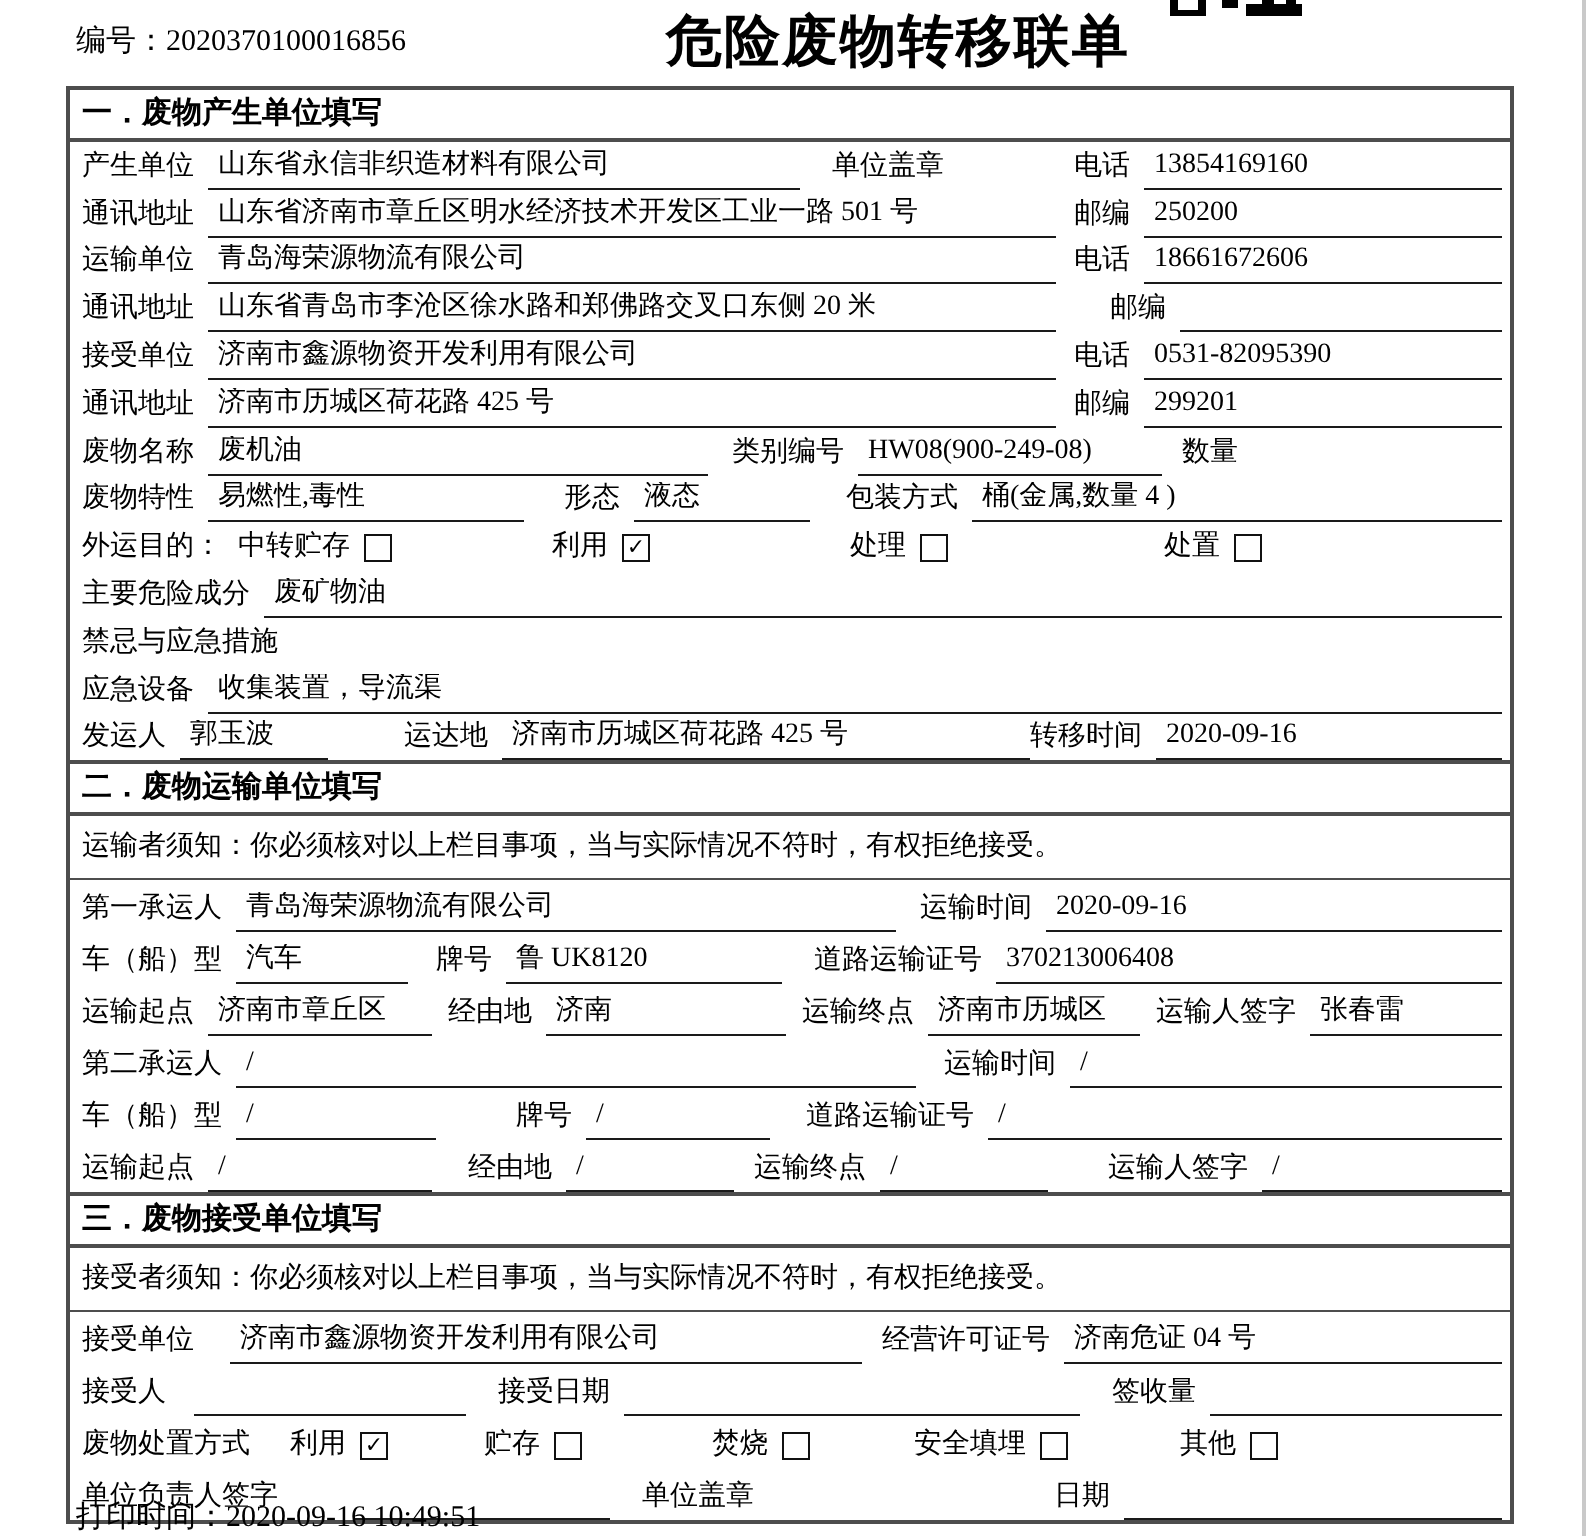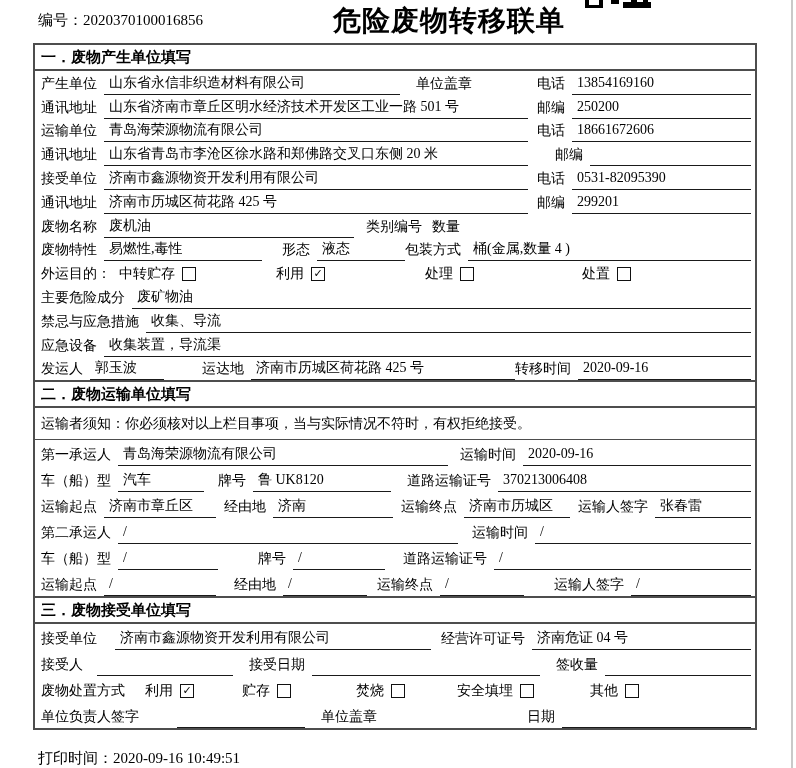--- a/index.html
+++ b/index.html
@@ -117,29 +117,30 @@
       <span class="rgroup">
         <span class="lbl">邮编</span>
         <span class="fill">299201</span>
       </span>
     </div>
 
     <div class="row">
       <span class="lbl">废物名称</span>
       <span class="fill" style="width:250px">废机油</span>
       <span class="lbl" style="margin-left:12px">类别编号</span>
+      <span class="fill" style="width:152px">HW08(900-249-08)</span>
       <span class="lbl" style="margin-left:10px">数量</span>
     </div>
 
     <div class="row">
       <span class="lbl">废物特性</span>
       <span class="fill" style="width:158px">易燃性,毒性</span>
       <span class="lbl" style="margin-left:20px">形态</span>
       <span class="fill" style="width:88px">液态</span>
-      <span class="lbl" style="">包装方式</span>
+      <span class="lbl" style="margin-left:18px">包装方式</span>
       <span class="fill grow">桶(金属,数量  4 )</span>
     </div>
 
     <div class="row">
       <span class="lbl">外运目的：</span>
       <span class="opt" style="margin-left:8px">
         <span class="lbl" style="padding-bottom:0">中转贮存</span>
         <span class="cb"></span>
       </span>
       <span class="opt" style="margin-left:80px">
@@ -156,21 +157,20 @@
       </span>
     </div>
 
     <div class="row">
       <span class="lbl">主要危险成分</span>
       <span class="fill grow">废矿物油</span>
     </div>
 
     <div class="row">
       <span class="lbl">禁忌与应急措施</span>
-      <span class="fill grow">收集、导流</span>
     </div>
 
     <div class="row">
       <span class="lbl">应急设备</span>
       <span class="fill grow">收集装置，导流渠</span>
     </div>
 
     <div class="row">
       <span class="lbl">发运人</span>
       <span class="fill" style="width:74px">郭玉波</span>
@@ -234,20 +234,21 @@
         <span class="fill" style="width:84px">/</span>
         <span class="lbl" style="margin-left:10px">运输终点</span>
         <span class="fill" style="width:84px">/</span>
         <span class="lbl" style="margin-left:30px">运输人签字</span>
         <span class="fill grow">/</span>
       </div>
     </div>
 
     <div class="sec3">
       <div class="sec-head bt">三．废物接受单位填写</div>
+      <div class="notice">接受者须知：你必须核对以上栏目事项，当与实际情况不符时，有权拒绝接受。</div>
 
       <div class="row">
         <span class="lbl">接受单位</span>
         <span class="fill" style="width:316px;margin-left:18px">济南市鑫源物资开发利用有限公司</span>
         <span class="lbl" style="margin-left:10px">经营许可证号</span>
         <span class="fill grow">济南危证 04 号</span>
       </div>
 
       <div class="row">
         <span class="lbl">接受人</span>

